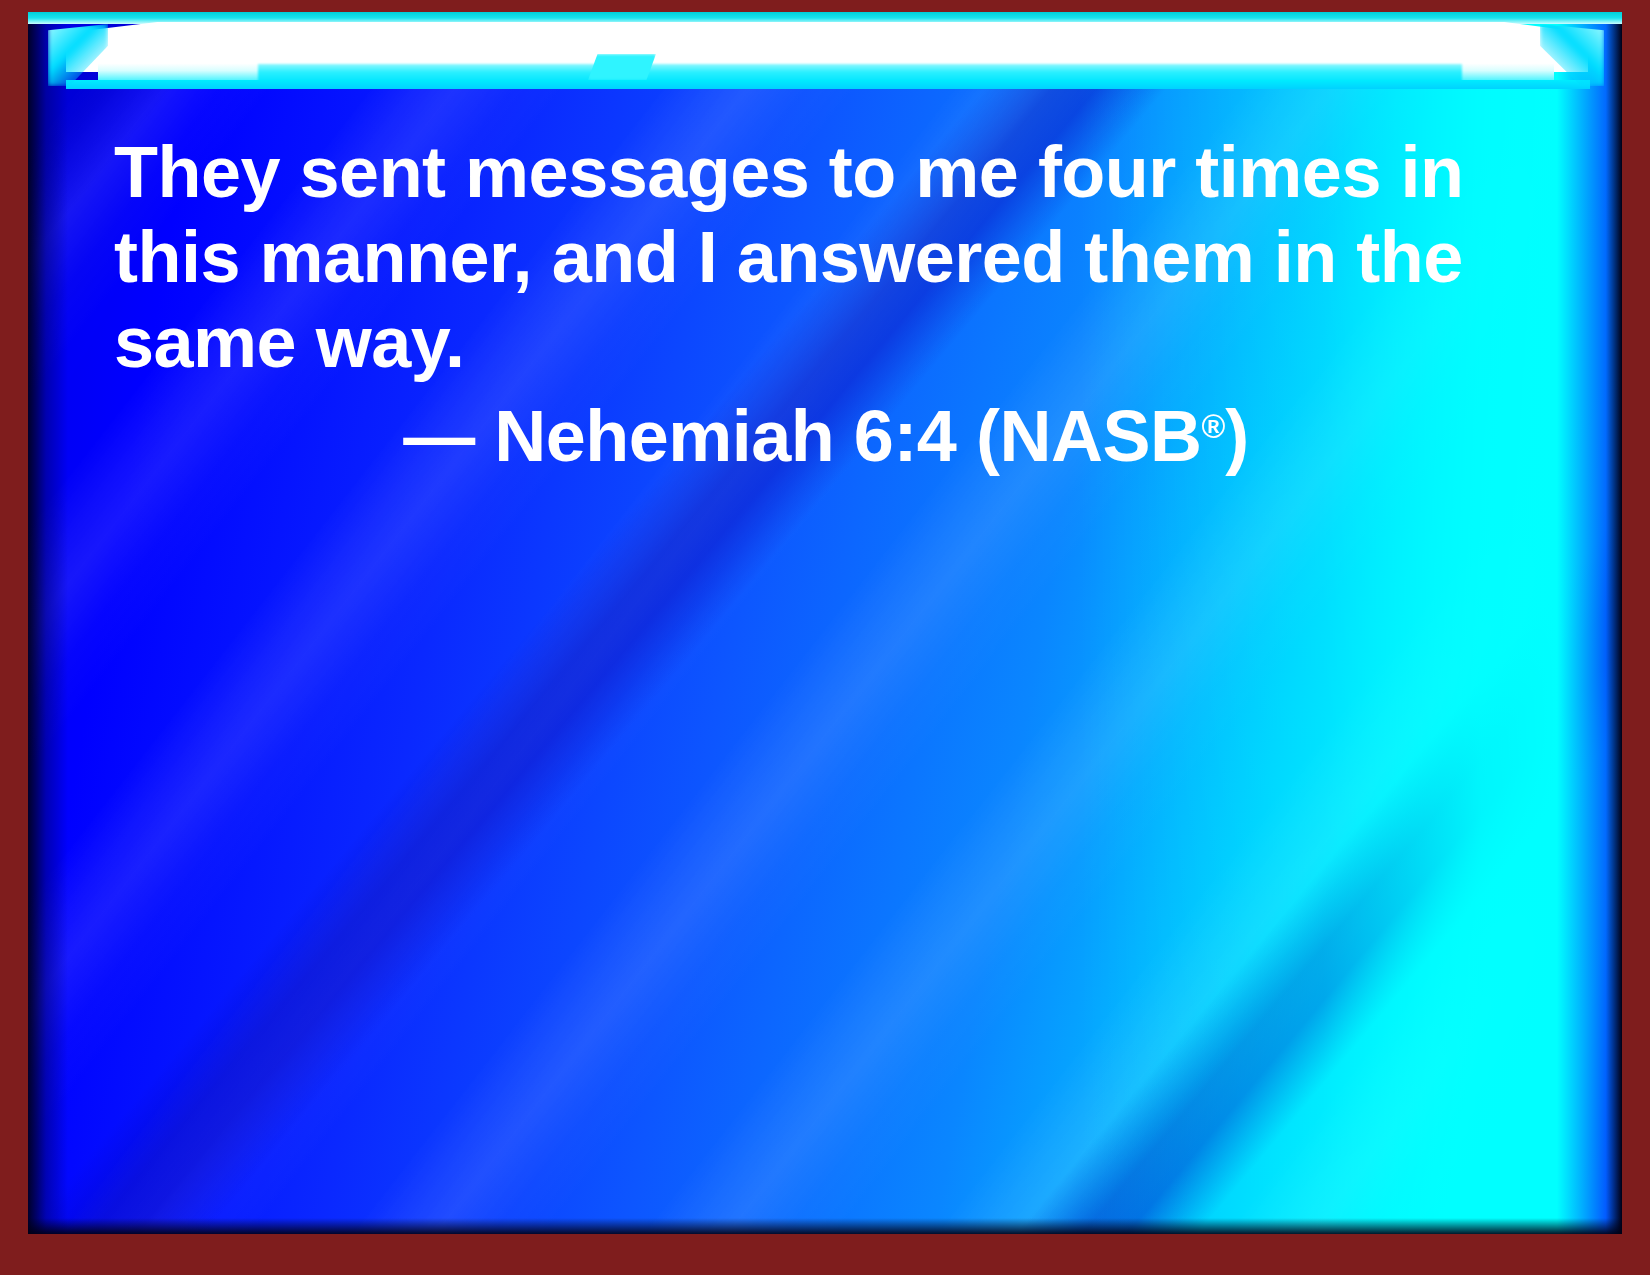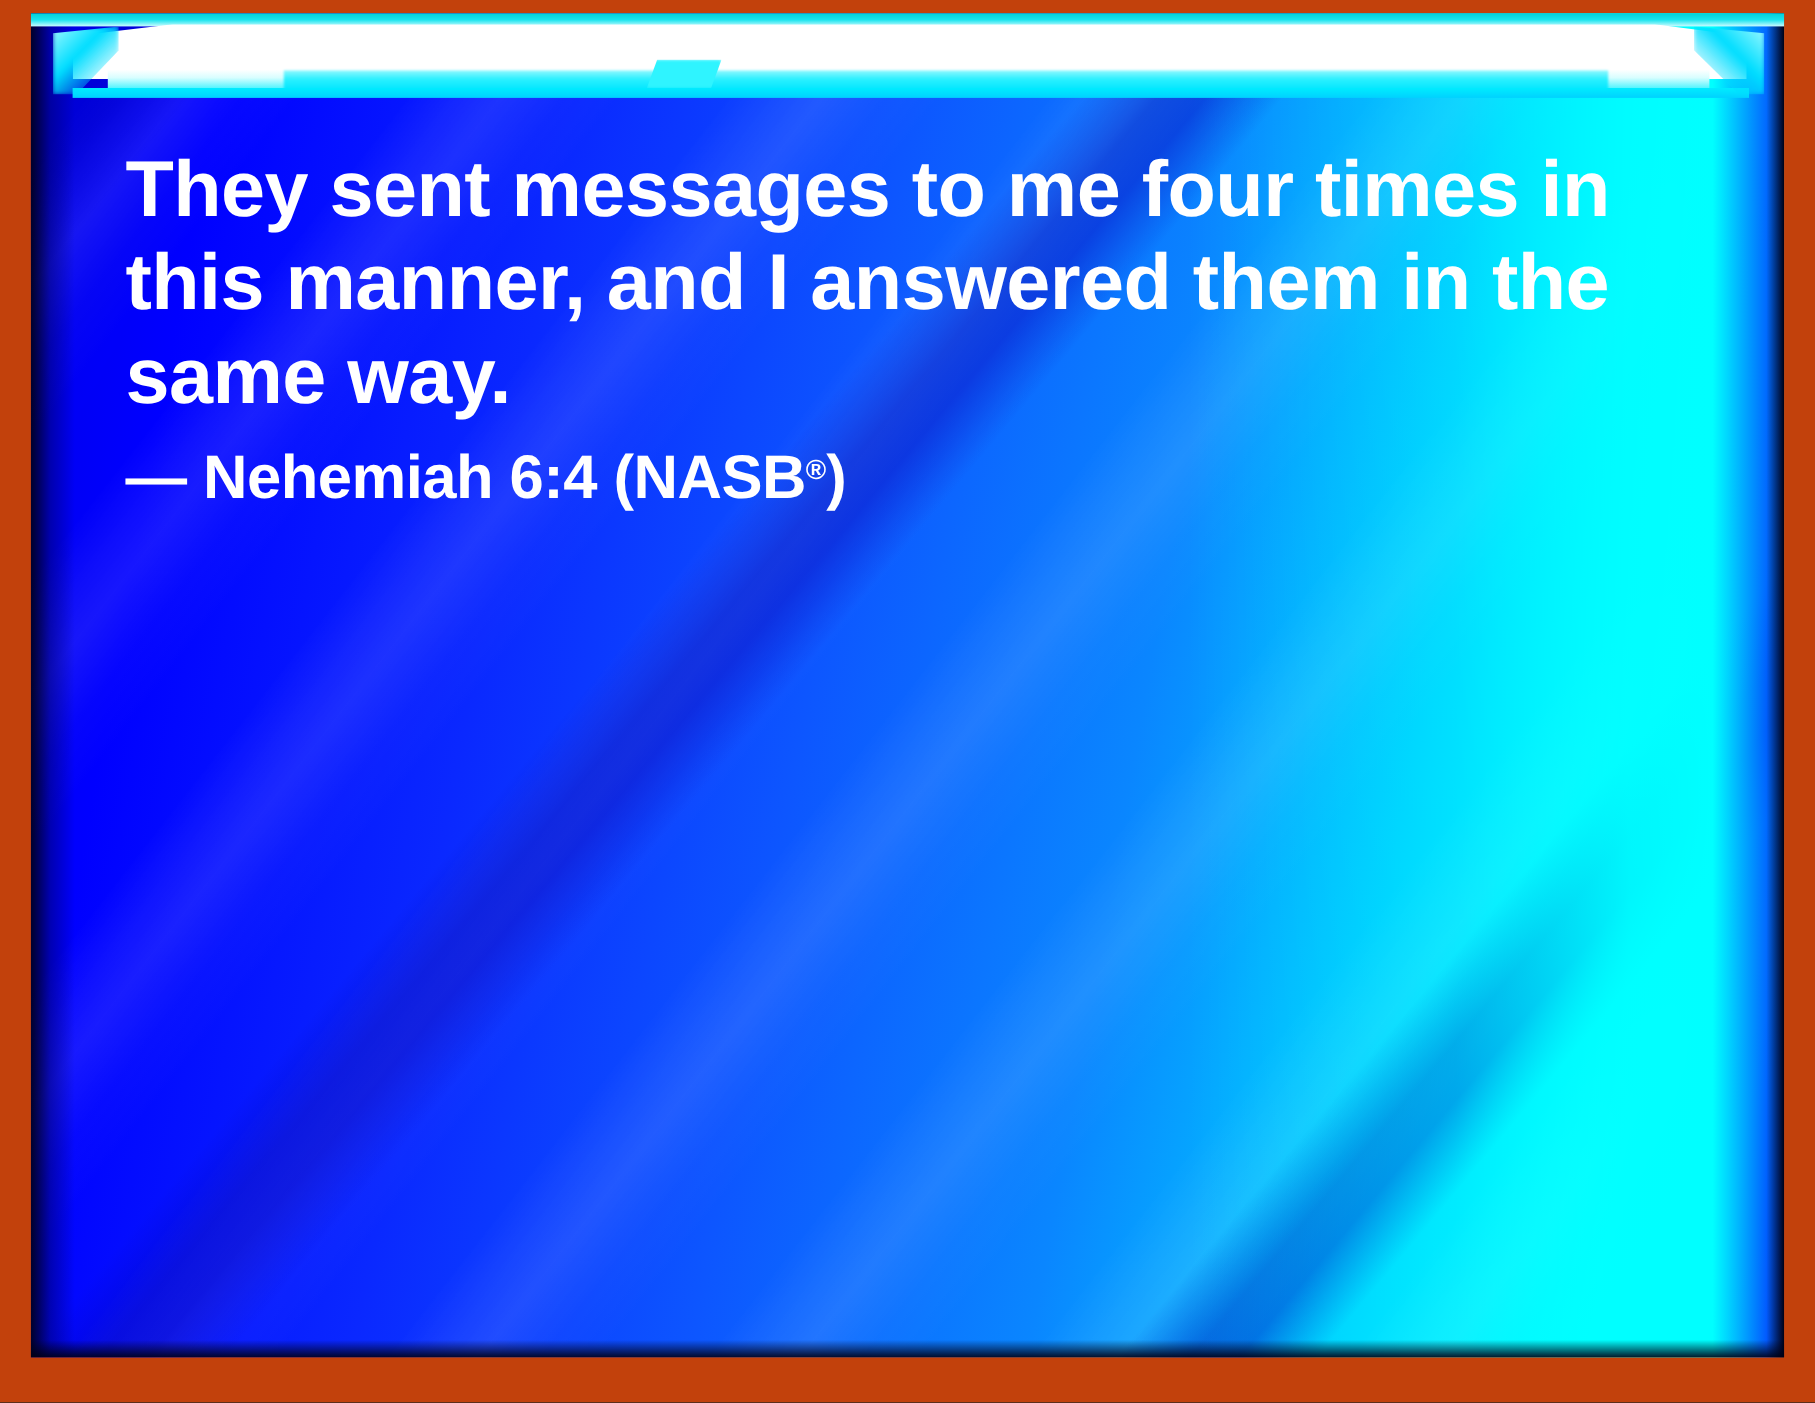--- a/index.html
+++ b/index.html
@@ -4,21 +4,21 @@
 <style>
   html, body {
     margin: 0;
     padding: 0;
     background: #000;
   }
   #slide {
     position: relative;
     width: 1650px;
     height: 1275px;
-    background: #c2410c;
+    background: #7f1d1d;
     overflow: hidden;
     font-family: "Liberation Sans", sans-serif;
   }
 
   
   .art-frame {
     position: absolute;
     left: 28px;
     top: 12px;
     width: 1594px;
@@ -190,27 +190,27 @@
     font-size: 72px;
     line-height: 85px;
     letter-spacing: -0.5px;
     white-space: pre-wrap;
   }
   .attribution {
     position: absolute;
     left: 86px;
     top: 118px;
     width: 1424px;
-    text-align: left;
+    text-align: center;
     margin: 0;
     padding-top: 255px;
     color: #ffffff;
     font-family: "Liberation Sans", sans-serif;
     font-weight: bold;
-    font-size: 56px;
+    font-size: 72px;
     line-height: 85px;
     letter-spacing: -0.5px;
   }
   .attribution .reg {
     font-size: 0.45em;
     vertical-align: 0.72em;
     letter-spacing: 0;
   }
 </style>
 </head>

